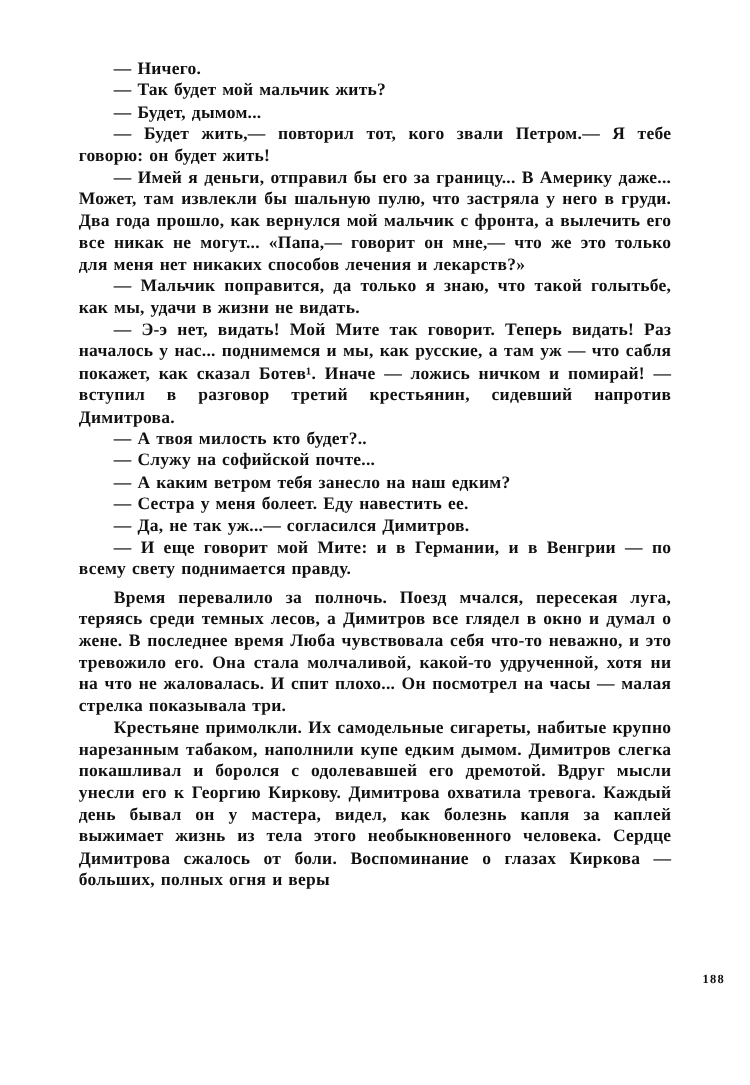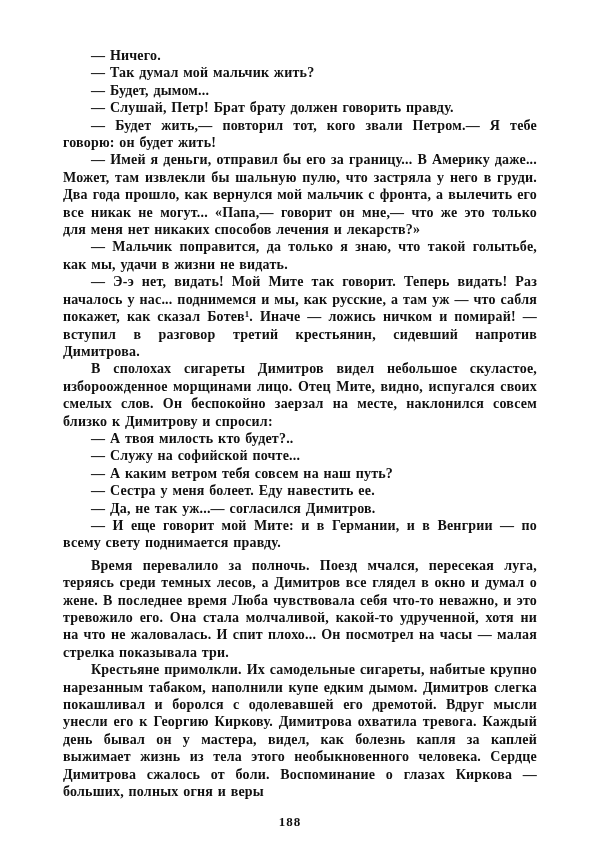--- a/index.html
+++ b/index.html
@@ -27,45 +27,42 @@
     text-indent: 28px;
     word-spacing: 1px;
     letter-spacing: 0.2px;
   }
   .para.section-start { margin-top: 5px; }
   .page-number {
     position: absolute;
     left: 0;
     top: 778px;
     width: 100%;
-    text-align: center;
-    font-size: 13px;
+    text-align: right;
+    font-size: 10px;
     font-weight: 700;
     letter-spacing: 1px;
-    margin-top: 36px;
   }
 </style>
 </head>
 <body>
 
 <div class="page">
   <div class="text-block">
     <div>
         <p class="para">— Ничего.</p>
-        <p class="para">— Так думал мой мальчик жить?</p>
+        <p class="para">— Так будет мой мальчик жить?</p>
         <p class="para">— Будет, дымом...</p>
-        <p class="para">— Слушай, Петр! Брат брату должен говорить правду.</p>
         <p class="para">— Будет жить,— повторил тот, кого звали Петром.— Я тебе говорю: он будет жить!</p>
         <p class="para">— Имей я деньги, отправил бы его за границу... В Америку даже... Может, там извлекли бы шальную пулю, что застряла у него в груди. Два года прошло, как вернулся мой мальчик с фронта, а вылечить его все никак не могут... «Папа,— говорит он мне,— что же это только для меня нет никаких способов лечения и лекарств?»</p>
         <p class="para">— Мальчик поправится, да только я знаю, что такой голытьбе, как мы, удачи в жизни не видать.</p>
         <p class="para">— Э-э нет, видать! Мой Мите так говорит. Теперь видать! Раз началось у нас... поднимемся и мы, как русские, а там уж — что сабля покажет, как сказал Ботев¹. Иначе — ложись ничком и помирай! — вступил в разговор третий крестьянин, сидевший напротив Димитрова.</p>
-        <p class="para">В сполохах сигареты Димитров видел небольшое скуластое, избороожденное морщинами лицо. Отец Мите, видно, испугался своих смелых слов. Он беспокойно заерзал на месте, наклонился совсем близко к Димитрову и спросил:</p>
         <p class="para">— А твоя милость кто будет?..</p>
         <p class="para">— Служу на софийской почте...</p>
-        <p class="para">— А каким ветром тебя совсем на наш путь?</p>
+        <p class="para">— А каким ветром тебя занесло на наш едким?</p>
         <p class="para">— Сестра у меня болеет. Еду навестить ее.</p>
         <p class="para">— Да, не так уж...— согласился Димитров.</p>
         <p class="para">— И еще говорит мой Мите: и в Германии, и в Венгрии — по всему свету поднимается правду.</p>
         <p class="para section-start">Время перевалило за полночь. Поезд мчался, пересекая луга, теряясь среди темных лесов, а Димитров все глядел в окно и думал о жене. В последнее время Люба чувствовала себя что-то неважно, и это тревожило его. Она стала молчаливой, какой-то удрученной, хотя ни на что не жаловалась. И спит плохо... Он посмотрел на часы — малая стрелка показывала три.</p>
         <p class="para">Крестьяне примолкли. Их самодельные сигареты, набитые крупно нарезанным табаком, наполнили купе едким дымом. Димитров слегка покашливал и боролся с одолевавшей его дремотой. Вдруг мысли унесли его к Георгию Киркову. Димитрова охватила тревога. Каждый день бывал он у мастера, видел, как болезнь капля за каплей выжимает жизнь из тела этого необыкновенного человека. Сердце Димитрова сжалось от боли. Воспоминание о глазах Киркова — больших, полных огня и веры</p>
       </div>
 
   </div>
   <div class="page-number">188</div>
 </div>

